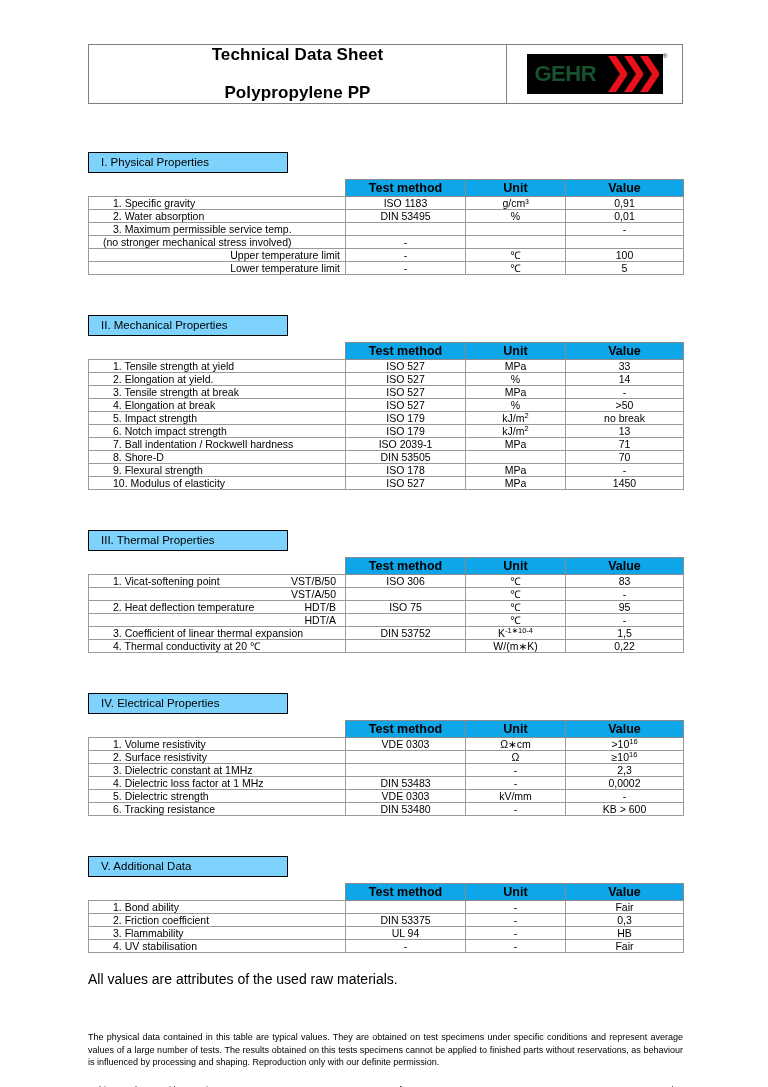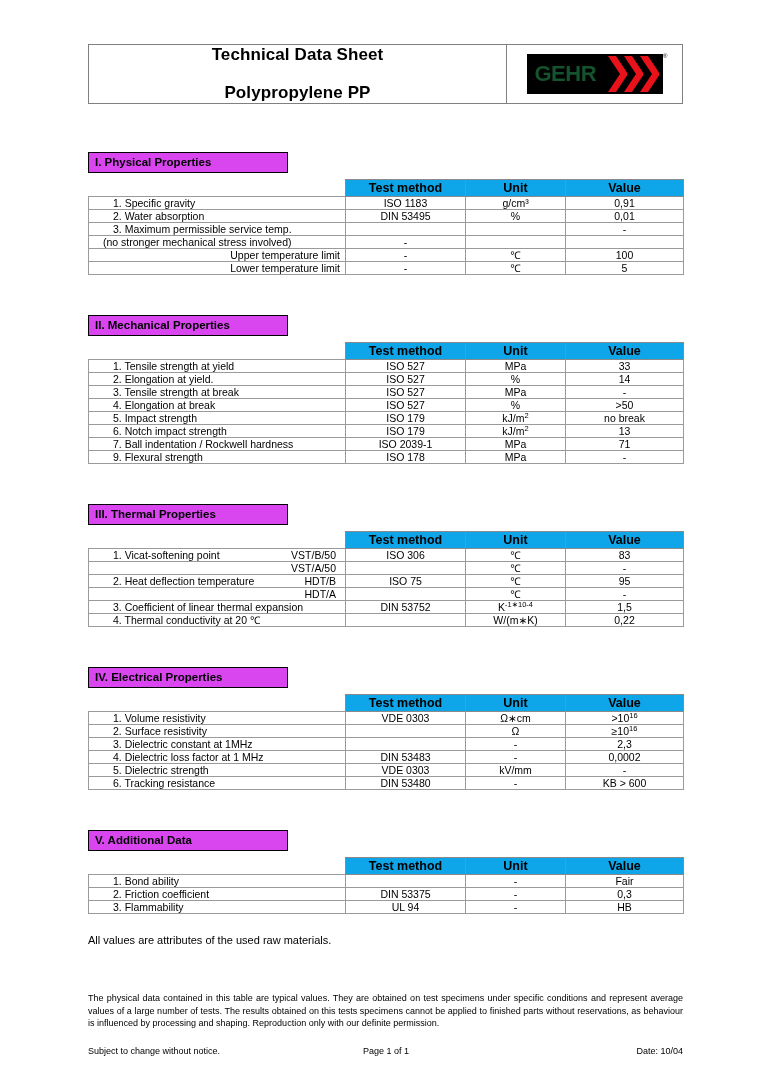--- a/index.html
+++ b/index.html
@@ -99,24 +99,24 @@
     right: -9px;
     top: -1px;
     font-size: 6px;
     color: #000000;
   }
 
   
   .section-head {
     display: inline-block;
     border: 1px solid #000000;
-    background: #d946ef;
+    background: #7dd3fc;
     font-size: 11.5px;
-    font-weight: bold;
-    padding: 3px 10px 3px 6px;
+    font-weight: normal;
+    padding: 3px 10px 3px 12px;
     box-sizing: border-box;
     min-width: 200px;
     line-height: 13px;
   }
   .sec-wrap { margin-top: 40px; }
   .sec-wrap.first { margin-top: 48px; }
 
   
   table.props {
     border-collapse: collapse;
@@ -172,21 +172,21 @@
     justify-content: space-between;
     width: 100%;
   }
   .lab-sub { padding-left: 8px; padding-right: 6px; }
 
   sup { font-size: 7.5px; vertical-align: super; line-height: 0; }
 
   
   .note-raw {
     margin-top: 20px;
-    font-size: 11px;
+    font-size: 14px;
     line-height: 12px;
   }
   .disclaimer {
     margin-top: 46px;
     font-size: 9px;
     line-height: 12.5px;
     width: 595px;
     text-align: justify;
   }
   .footer-line {
@@ -340,24 +340,36 @@
               <td class="unit">kJ/m<sup>2</sup></td>
               <td class="value">13</td>
             </tr>
             <tr>
               <td class="label">7. Ball indentation / Rockwell hardness</td>
               <td class="test">ISO 2039-1</td>
               <td class="unit">MPa</td>
               <td class="value">71</td>
             </tr>
             <tr>
+              <td class="label">8. Shore-D</td>
+              <td class="test">DIN 53505</td>
+              <td class="unit"></td>
+              <td class="value">70</td>
+            </tr>
+            <tr>
               <td class="label">9. Flexural strength</td>
               <td class="test">ISO 178</td>
               <td class="unit">MPa</td>
               <td class="value">-</td>
+            </tr>
+            <tr>
+              <td class="label">10. Modulus of elasticity</td>
+              <td class="test">ISO 527</td>
+              <td class="unit">MPa</td>
+              <td class="value">1450</td>
             </tr>
           </tbody>
         </table></div>
       <div class="sec-wrap"><div class="section-head">III. Thermal Properties</div><table class="props">
           <colgroup>
             <col class="c-label">
             <col class="c-test">
             <col class="c-unit">
             <col class="c-value">
           </colgroup>
@@ -509,20 +521,26 @@
               <td class="test">DIN 53375</td>
               <td class="unit">-</td>
               <td class="value">0,3</td>
             </tr>
             <tr>
               <td class="label">3. Flammability</td>
               <td class="test">UL 94</td>
               <td class="unit">-</td>
               <td class="value">HB</td>
             </tr>
+            <tr>
+              <td class="label">4. UV stabilisation</td>
+              <td class="test">-</td>
+              <td class="unit">-</td>
+              <td class="value">Fair</td>
+            </tr>
           </tbody>
         </table></div>
     </div>
 
   <div class="note-raw">All values are attributes of the used raw materials.</div>
 
   <div class="disclaimer">The physical data contained in this table are typical values. They are obtained on test specimens under specific conditions and represent average values of a large number of tests. The results obtained on this tests specimens cannot be applied to finished parts without reservations, as behaviour is influenced by processing and shaping. Reproduction only with our definite permission.</div>
 
   <div class="footer-line">
     <div class="fl-left">Subject to change without notice.</div>

